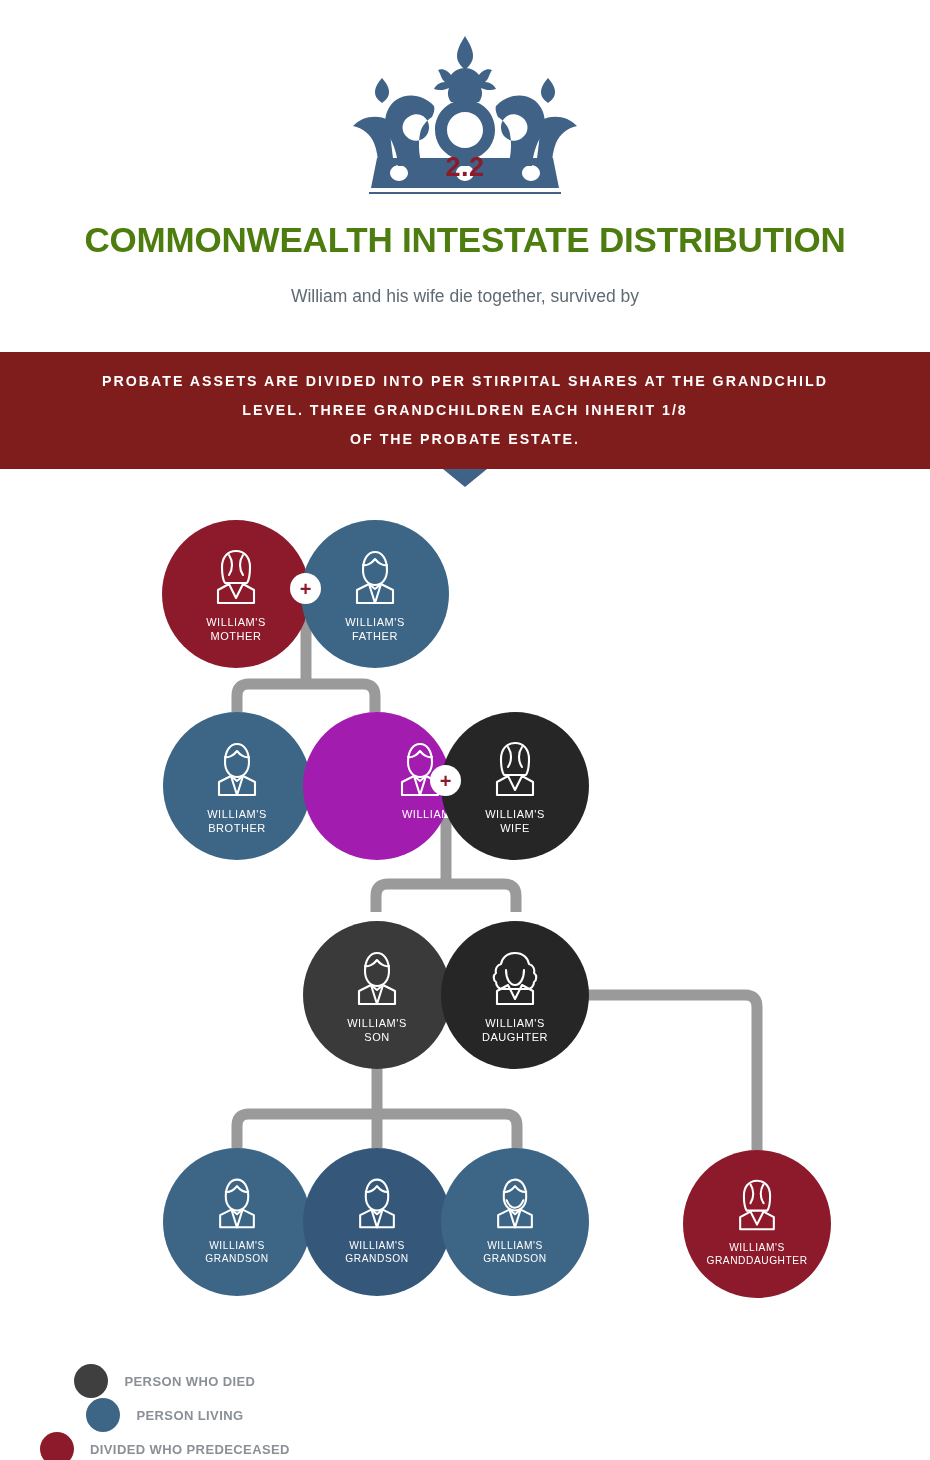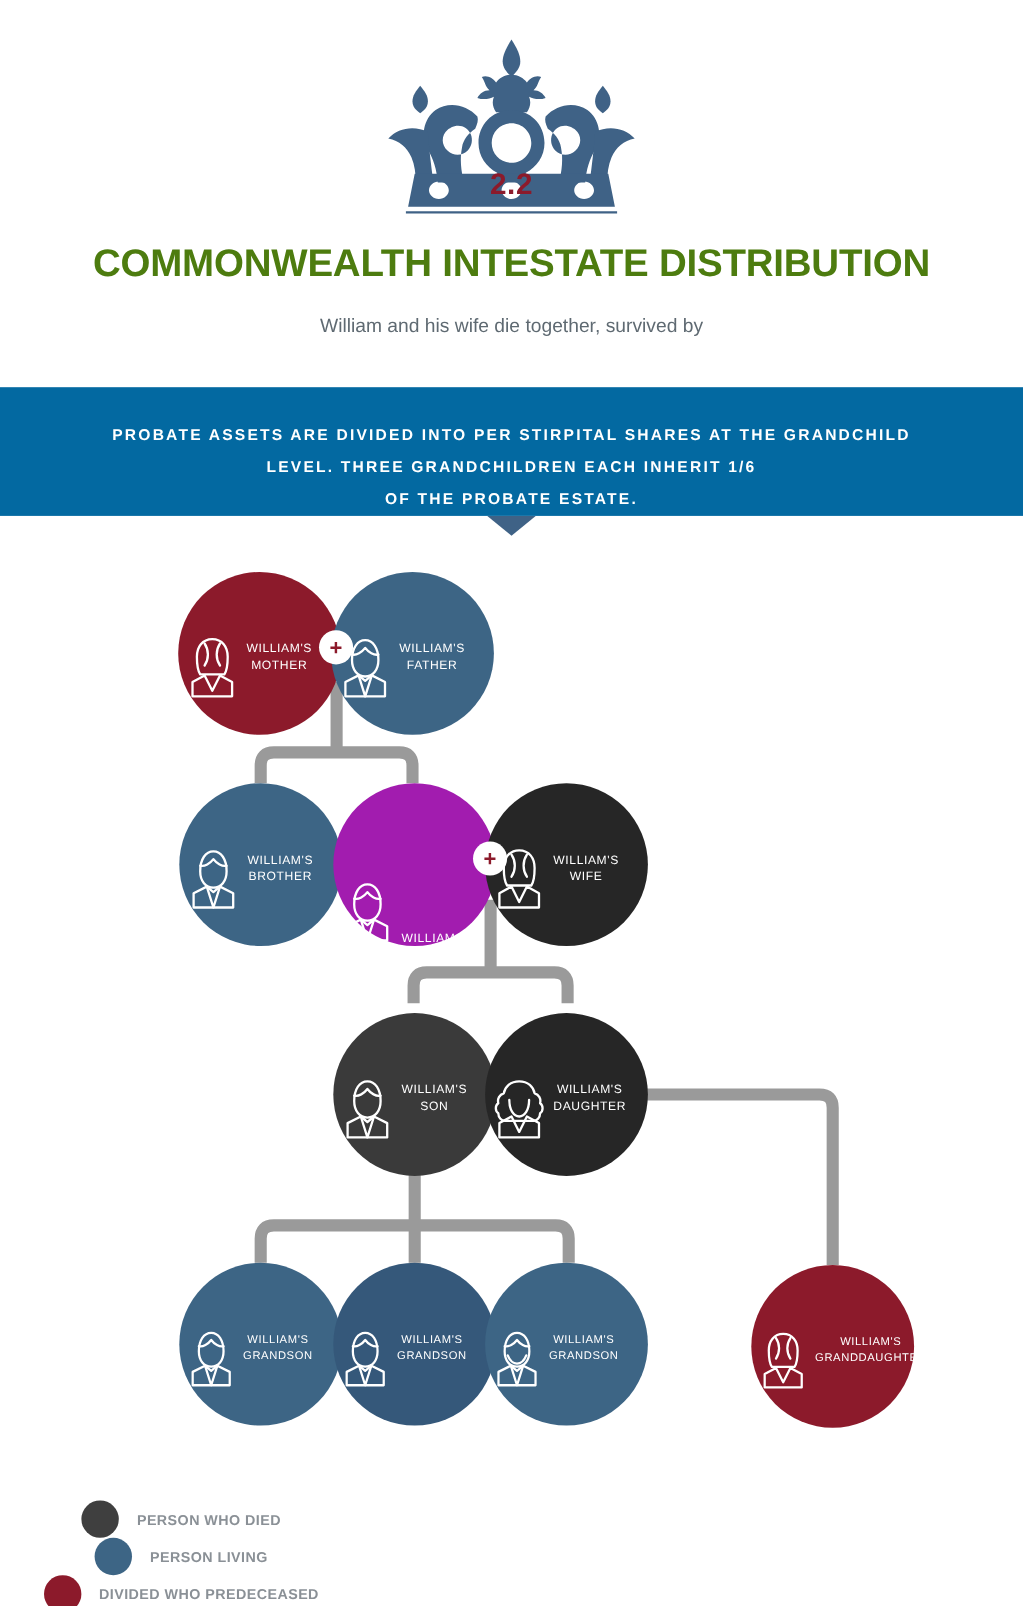--- a/index.html
+++ b/index.html
@@ -59,24 +59,24 @@
     font-weight: normal;
   }
 
   
   .banner {
     position: absolute;
     left: 0;
     top: 352px;
     width: 930px;
     height: 117px;
-    background: #0369a1;
+    background: #7f1d1d;
     box-sizing: border-box;
     display: flex;
-    align-items: flex-end;
+    align-items: center;
     justify-content: center;
   }
   .banner-text {
     color: #ffffff;
     font-size: 14.2px;
     font-weight: bold;
     letter-spacing: 2.0px;
     line-height: 2.05;
     text-align: center;
     padding: 0 60px;
@@ -103,21 +103,21 @@
   .connectors {
     position: absolute;
     left: 0; top: 0;
     width: 930px; height: 1460px;
   }
 
   .node {
     position: absolute;
     border-radius: 50%;
     display: flex;
-    flex-direction: row;
+    flex-direction: column;
     align-items: center;
     justify-content: flex-start;
   }
   .node .figure {
     margin-top: 26px;
   }
   .node .figure svg { display: block; }
   .node .node-label {
     color: #ffffff;
     font-size: 11px;
@@ -202,21 +202,21 @@
 <div class="crown-num">2.2</div>
 
 <div class="page-title">COMMONWEALTH INTESTATE DISTRIBUTION</div>
 <div class="subtitle">
   <div>William and his wife die together, survived by</div>
 </div>
 
 <div class="banner">
   <div class="banner-text">
     <div>PROBATE ASSETS ARE DIVIDED INTO PER STIRPITAL SHARES AT THE GRANDCHILD</div>
-    <div>LEVEL. THREE GRANDCHILDREN EACH INHERIT 1/6</div>
+    <div>LEVEL. THREE GRANDCHILDREN EACH INHERIT 1/8</div>
     <div>OF THE PROBATE ESTATE.</div>
   </div>
 </div>
 <div class="banner-notch"></div>
 
 <div class="tree">
 
   <svg class="connectors" viewBox="0 0 930 1460">
     <g fill="none" stroke="#9a9a9a" stroke-width="11" stroke-linecap="butt">
 

